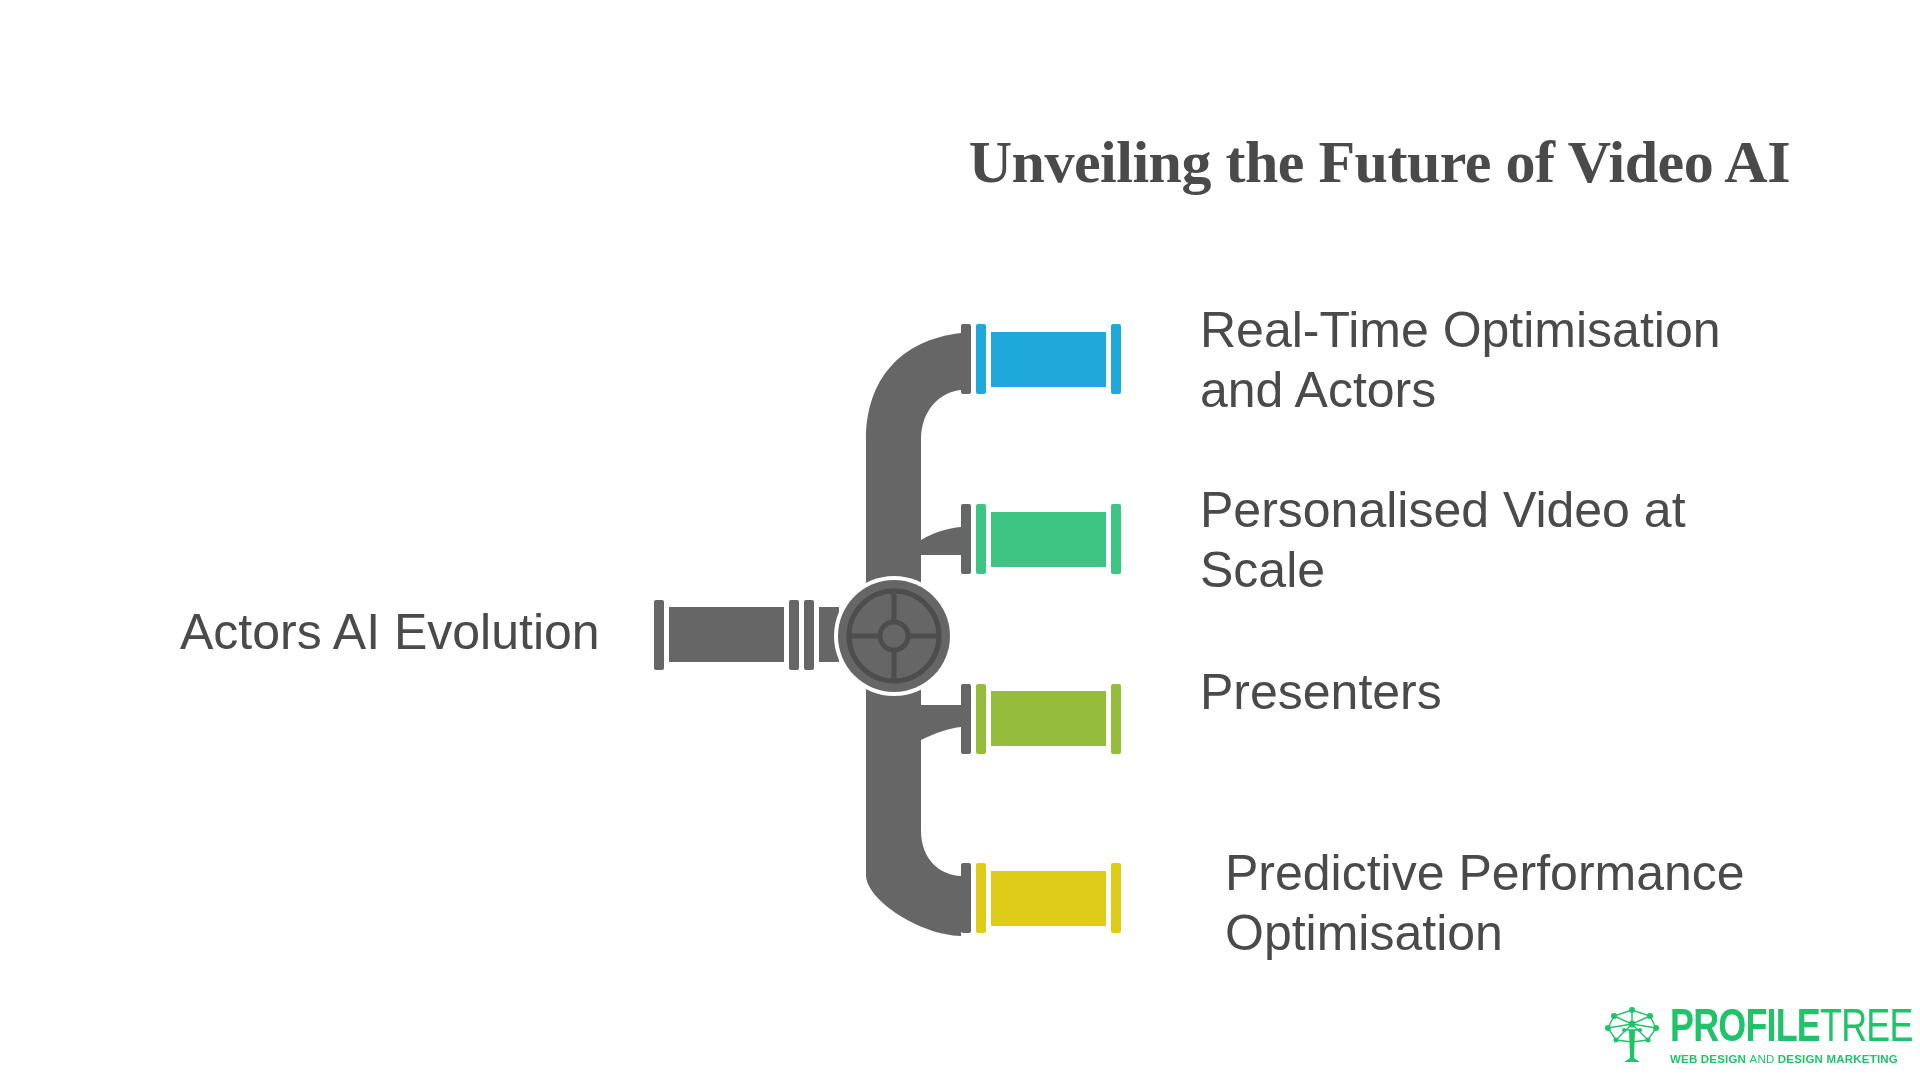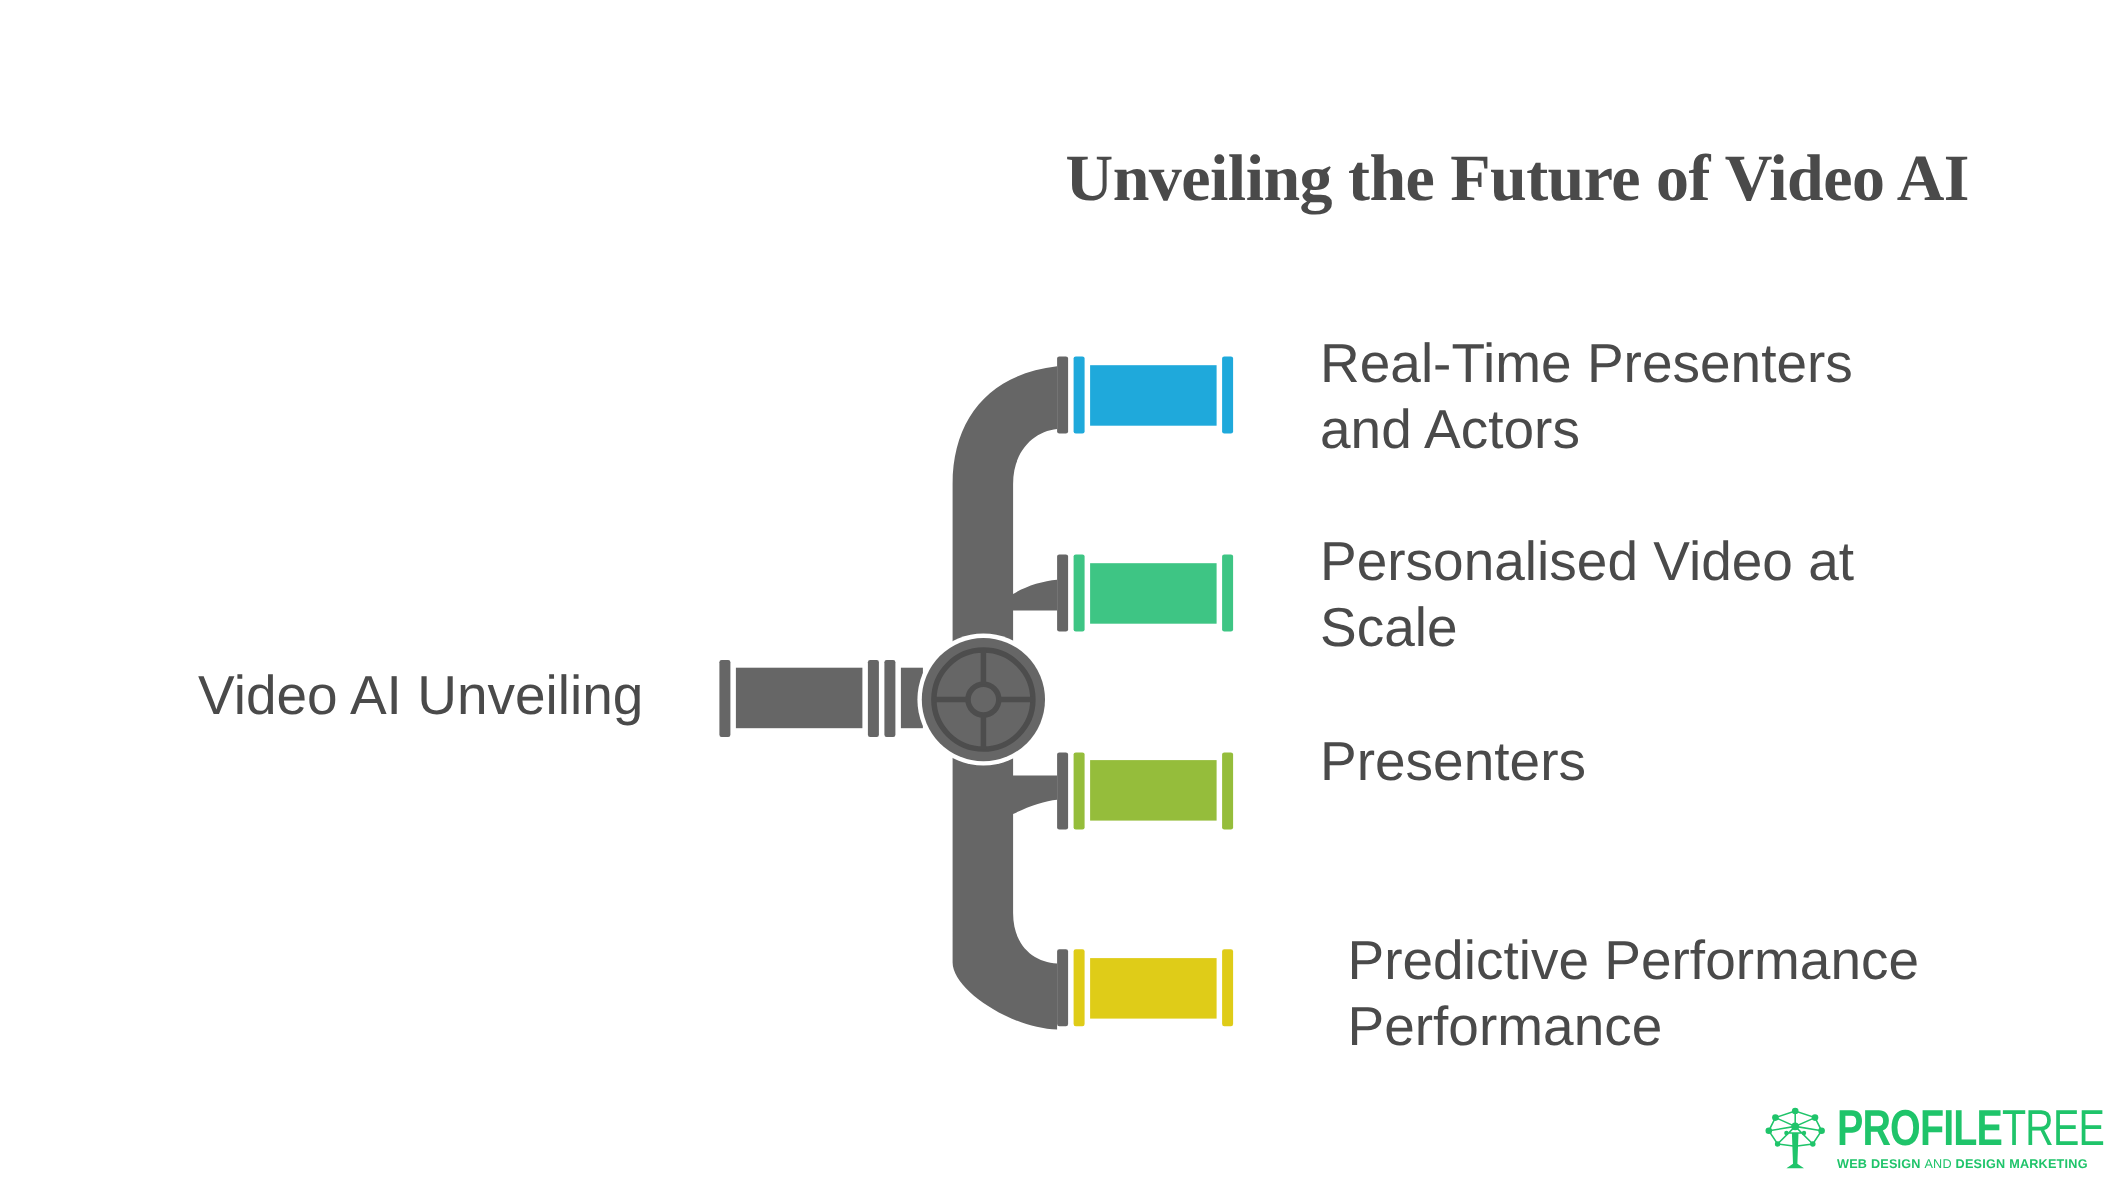--- a/index.html
+++ b/index.html
@@ -35,21 +35,21 @@
       font-family: "Liberation Sans", sans-serif; letter-spacing: 0.2px; white-space: nowrap;
     }
     .logo .tagline .thin { font-weight: normal; }
     .logo svg.tree { position: absolute; left: 0; top: 0; }
   </style>
 </head>
 <body>
 
 <div class="title">Unveiling the Future of Video AI</div>
 
-<div class="source-label">Video AI Unveiling</div>
+<div class="source-label">Actors AI Evolution</div>
 
 <svg class="diagram" width="1920" height="1080" viewBox="0 0 1920 1080">
 
   <g fill="#666666">
 
     <path d="M 961 333 C 900 340 866 380 866 440 L 866 875 C 866 900 920 935 961 936 L 961 876 C 940 875 921 860 921 830 L 921 740 C 935 733 950 728 961 727 L 961 705 L 921 705 L 921 555 L 961 555 L 961 527 C 948 528 932 533 921 540 L 921 440 C 921 410 940 392 961 390 Z"></path>
   </g>
 
   <g fill="#666666">
     <rect x="654" y="600" width="10" height="70" rx="2"></rect>
@@ -90,33 +90,33 @@
   </g>
   <g>
     <rect x="961" y="863" width="10" height="70" rx="2" fill="#666666"></rect>
     <rect class="bc3" x="976" y="863" width="10" height="70" rx="2" fill="#dfcc18"></rect>
     <rect class="bc3" x="991" y="871" width="115" height="55" fill="#dfcc18"></rect>
     <rect class="bc3" x="1111" y="863" width="10" height="70" rx="2" fill="#dfcc18"></rect>
   </g>
 </svg>
 
 <div class="branch-label" style="top:300px;">
-  <div>Real-Time Presenters</div>
+  <div>Real-Time Optimisation</div>
   <div>and Actors</div>
 </div>
 <div class="branch-label" style="top:480px;">
   <div>Personalised Video at</div>
   <div>Scale</div>
 </div>
 <div class="branch-label" style="top:662px;">
   <div>Presenters</div>
 </div>
 <div class="branch-label" style="top:843px;margin-left:25px;">
   <div>Predictive Performance</div>
-  <div>Performance</div>
+  <div>Optimisation</div>
 </div>
 
 <div class="logo">
   <svg class="tree" width="64" height="70" viewBox="0 0 64 70">
     <g stroke="#1fc46a" stroke-width="1.4" fill="none">
       <path d="M32 10 L14 16 L8 28 L16 40 L32 42 L48 40 L56 28 L50 16 Z"></path>
       <path d="M14 16 L32 24 L50 16 M8 28 L32 24 L56 28 M16 40 L32 24 L48 40 M32 10 L32 24 M24 30 L40 30"></path>
     </g>
     <g fill="#1fc46a">
       <circle cx="32" cy="10" r="3"></circle>

